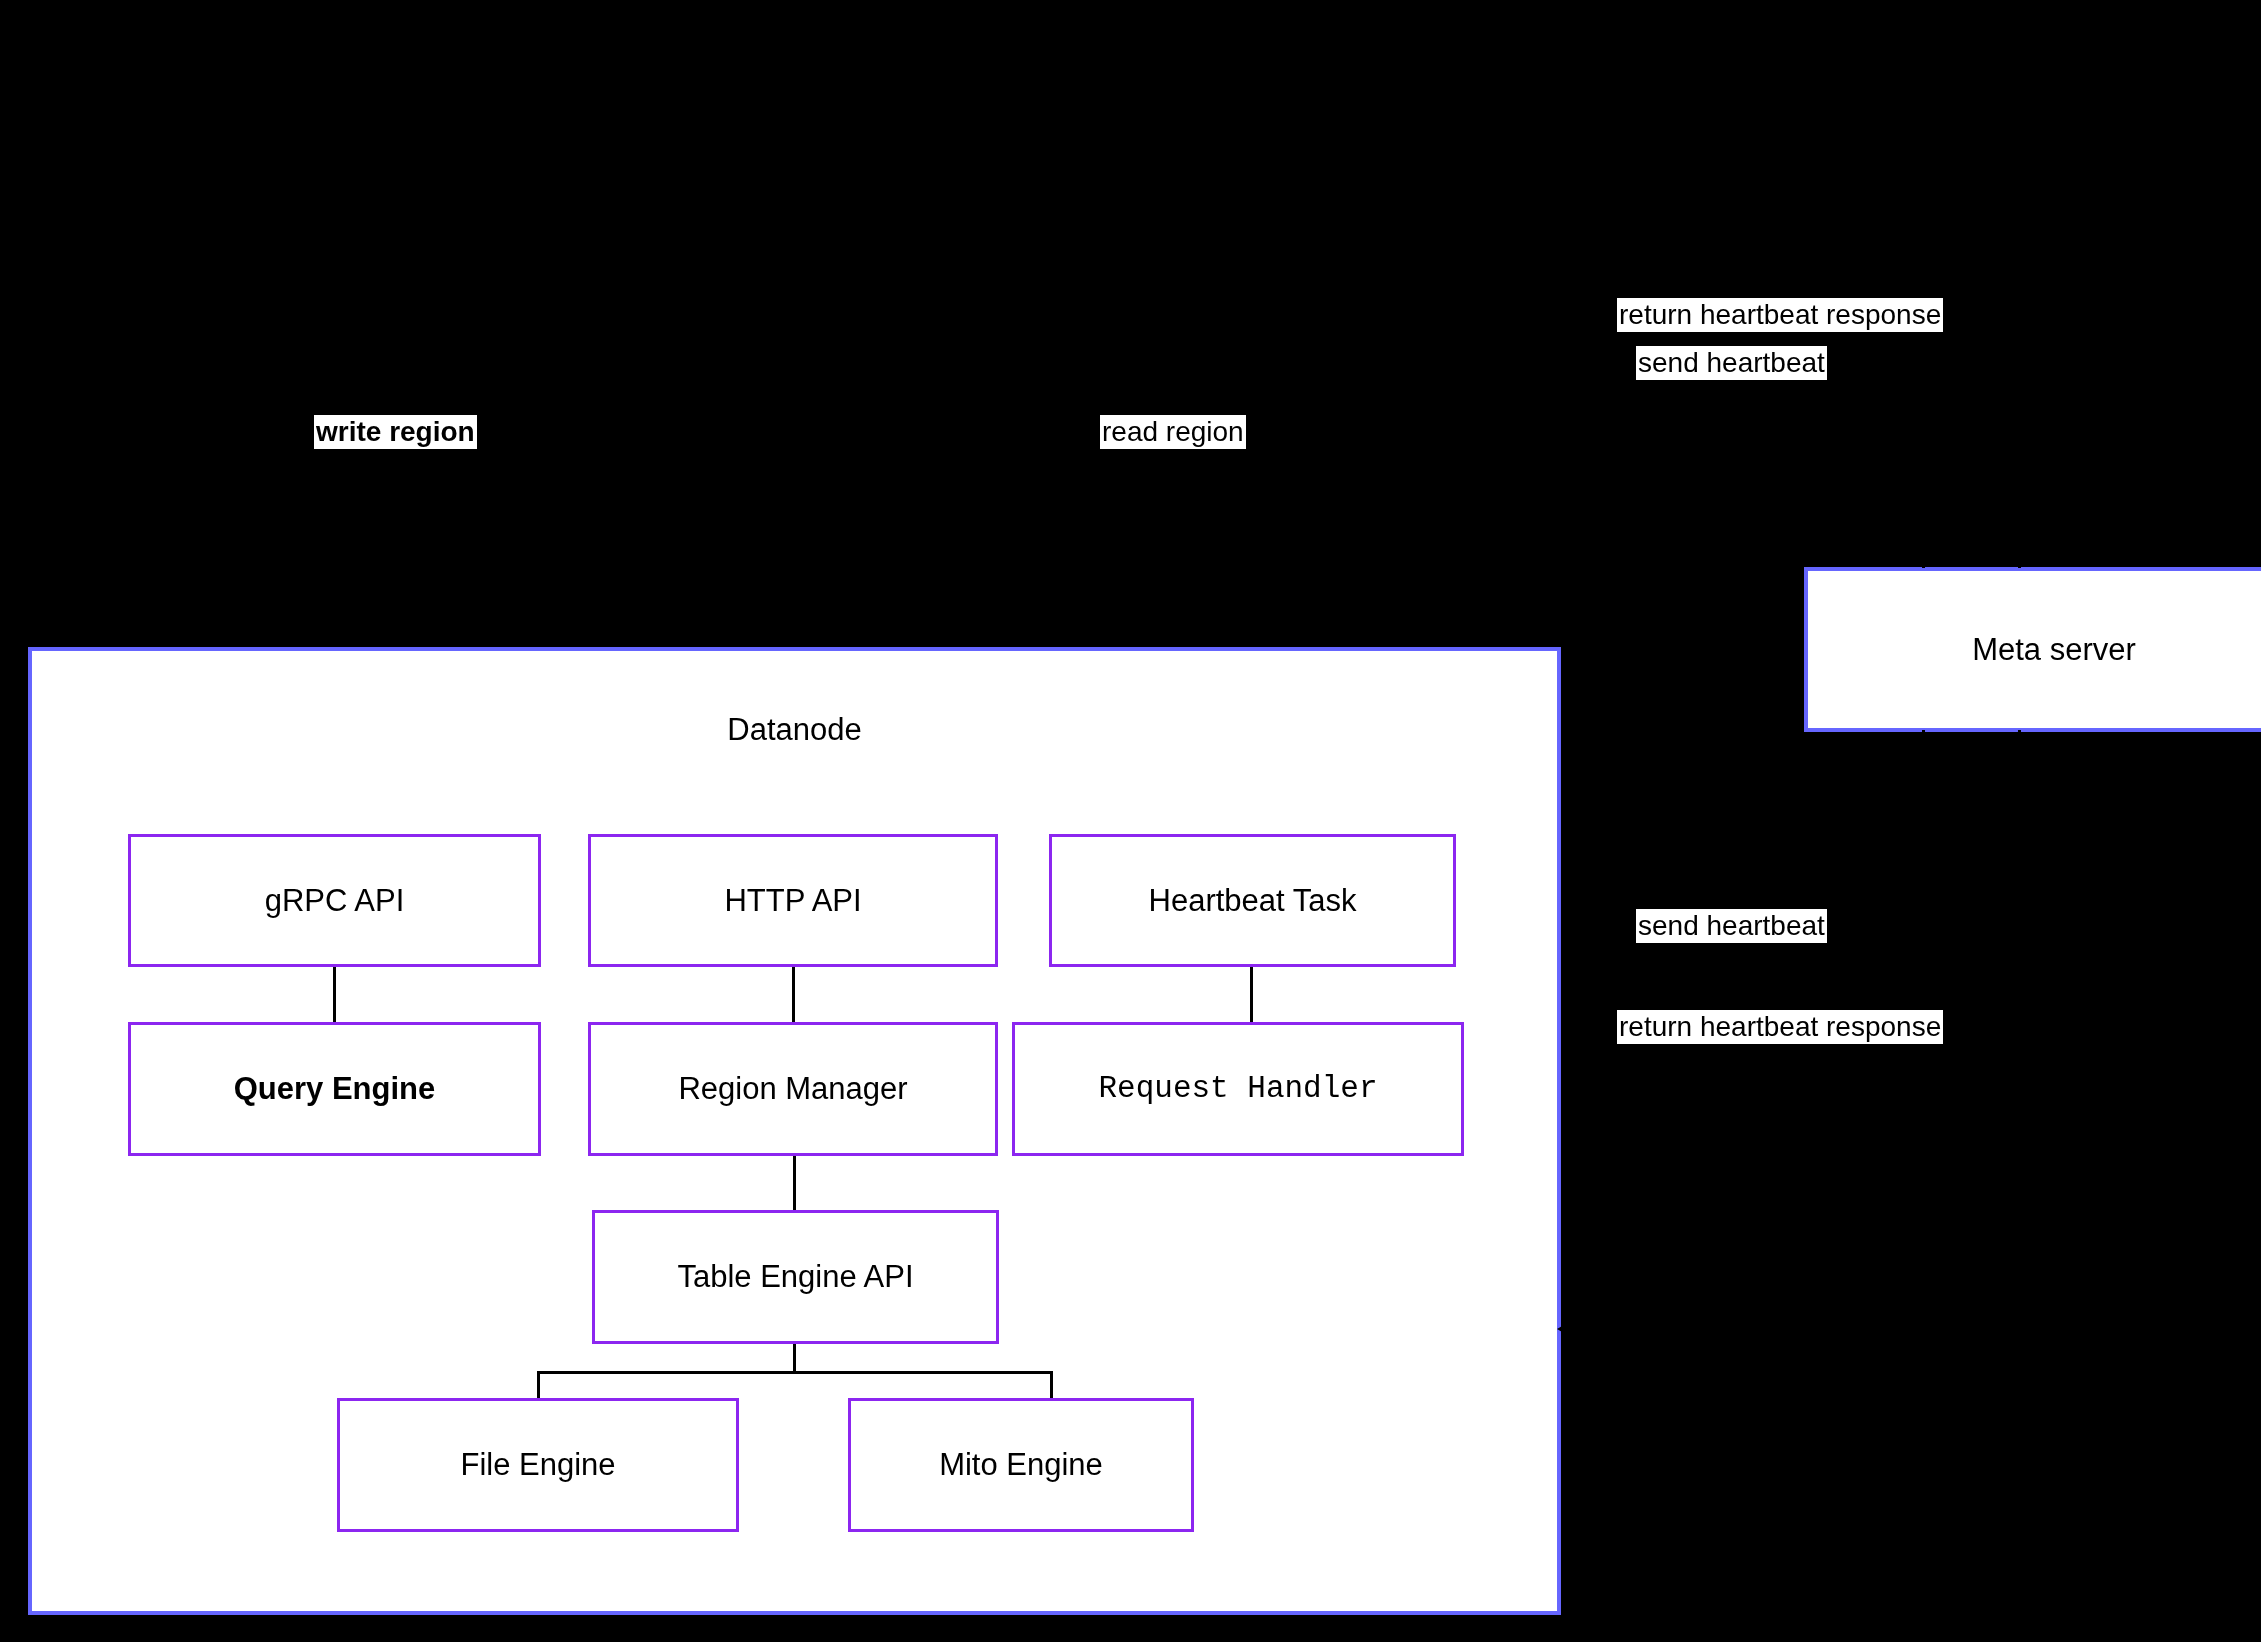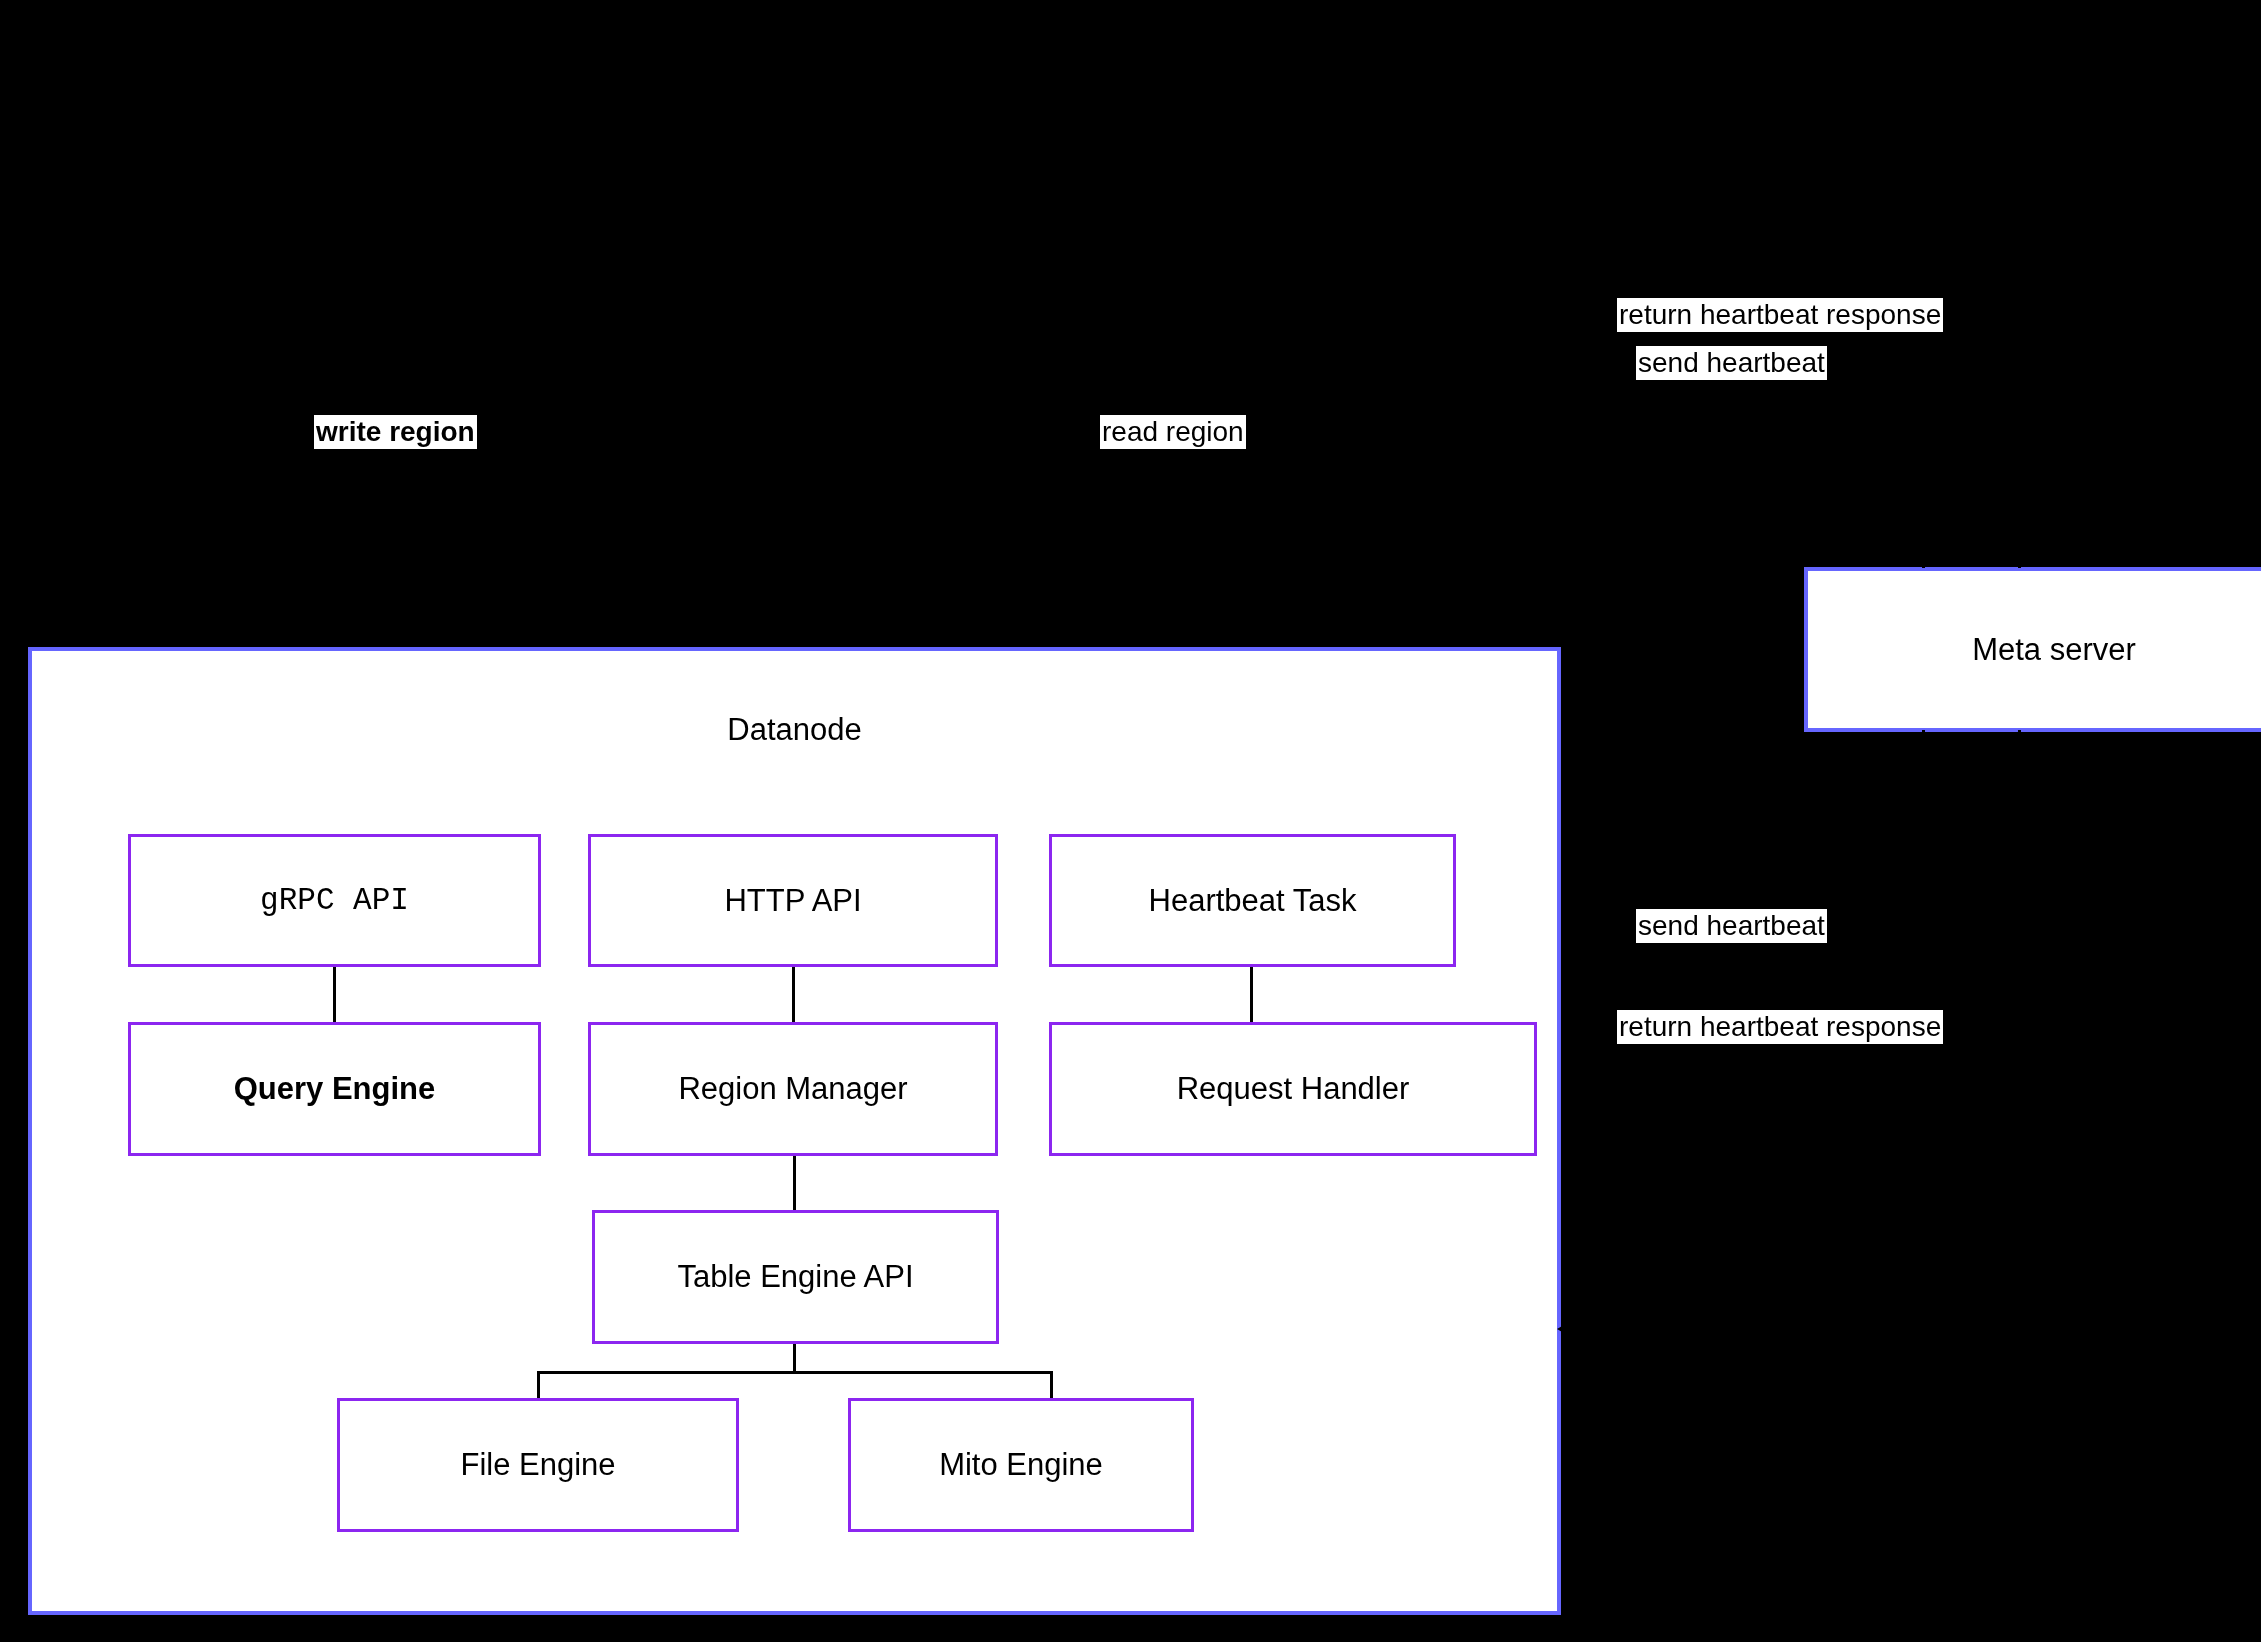--- a/index.html
+++ b/index.html
@@ -108,41 +108,41 @@
 
 
   <div class="node-outer" style="left:1804px; top:567px; width:500px; height:165px;">
     <div class="node-label">Meta server</div>
   </div>
 
   <div class="node-outer container" style="left:28px; top:647px; width:1533px; height:968px;">
     <div class="node-label">Datanode</div>
   </div>
 
-  <div class="node-inner" style="left:128px; top:834px; width:413px; height:133px;font-family:Liberation Mono, monospace;">
+  <div class="node-inner" style="left:128px; top:834px; width:413px; height:133px;">
     <div class="node-label">gRPC API</div>
   </div>
 
   <div class="node-inner" style="left:588px; top:834px; width:410px; height:133px;">
     <div class="node-label">HTTP API</div>
   </div>
 
   <div class="node-inner" style="left:1049px; top:834px; width:407px; height:133px;">
     <div class="node-label">Heartbeat Task</div>
   </div>
 
   <div class="node-inner" style="left:128px; top:1022px; width:413px; height:134px;font-weight:bold;">
     <div class="node-label">Query Engine</div>
   </div>
 
   <div class="node-inner" style="left:588px; top:1022px; width:410px; height:134px;">
     <div class="node-label">Region Manager</div>
   </div>
 
-  <div class="node-inner" style="left:1049px; top:1022px; width:488px; height:134px;">
+  <div class="node-inner" style="left:1012px; top:1022px; width:452px; height:134px;font-family:Liberation Mono, monospace;">
     <div class="node-label">Request Handler</div>
   </div>
 
   <div class="node-inner" style="left:592px; top:1210px; width:407px; height:134px;">
     <div class="node-label">Table Engine API</div>
   </div>
 
   <div class="node-inner" style="left:337px; top:1398px; width:402px; height:134px;">
     <div class="node-label">File Engine</div>
   </div>

